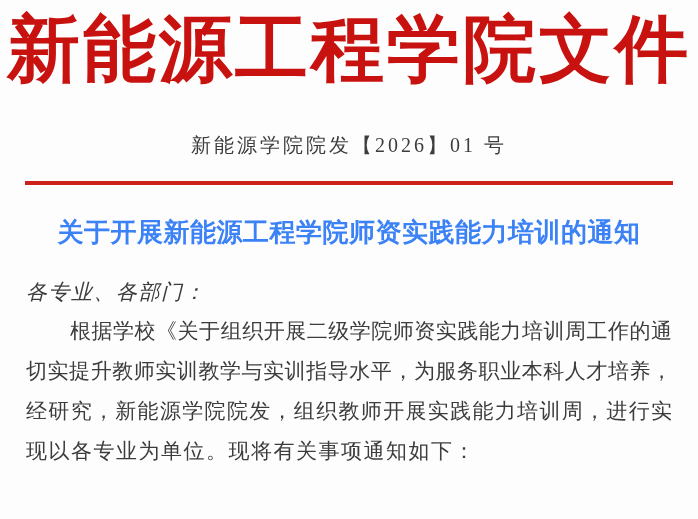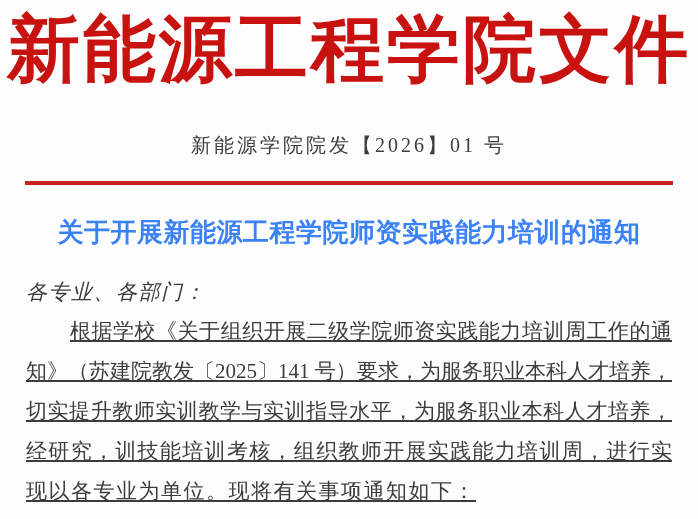--- a/index.html
+++ b/index.html
@@ -59,21 +59,20 @@
     font-style: italic;
   }
   .para {
     margin: 6px 26px 0 26px;
   }
   .para .line {
     font-size: 21px;
     line-height: 40px;
     color: #3c3c3c;
     letter-spacing: 1.5px;
-    text-decoration: underline;
   }
   .para .line.justify {
     text-align: justify;
     text-align-last: justify;
     letter-spacing: 0;
   }
   .para .line.indent {
     text-indent: 44px;
   }
 </style>
@@ -87,19 +86,18 @@
   <div class="doc-number">新能源学院院发【2026】01 号</div>
 
   <div class="red-rule"></div>
 
   <div class="notice-title">关于开展新能源工程学院师资实践能力培训的通知</div>
 
   <div class="salutation">各专业、各部门：</div>
 
   <div class="para">
     <div class="line justify indent">根据学校《关于组织开展二级学院师资实践能力培训周工作的通</div>
-    <div class="line justify">知》（苏建院教发〔2025〕141 号）要求，为服务职业本科人才培养，</div>
     <div class="line justify">切实提升教师实训教学与实训指导水平，为服务职业本科人才培养，</div>
-    <div class="line justify">经研究，训技能培训考核，组织教师开展实践能力培训周，进行实</div>
+    <div class="line justify">经研究，新能源学院院发，组织教师开展实践能力培训周，进行实</div>
     <div class="line">现以各专业为单位。现将有关事项通知如下：</div>
   </div>
 
 </div>
 
 </body></html>

